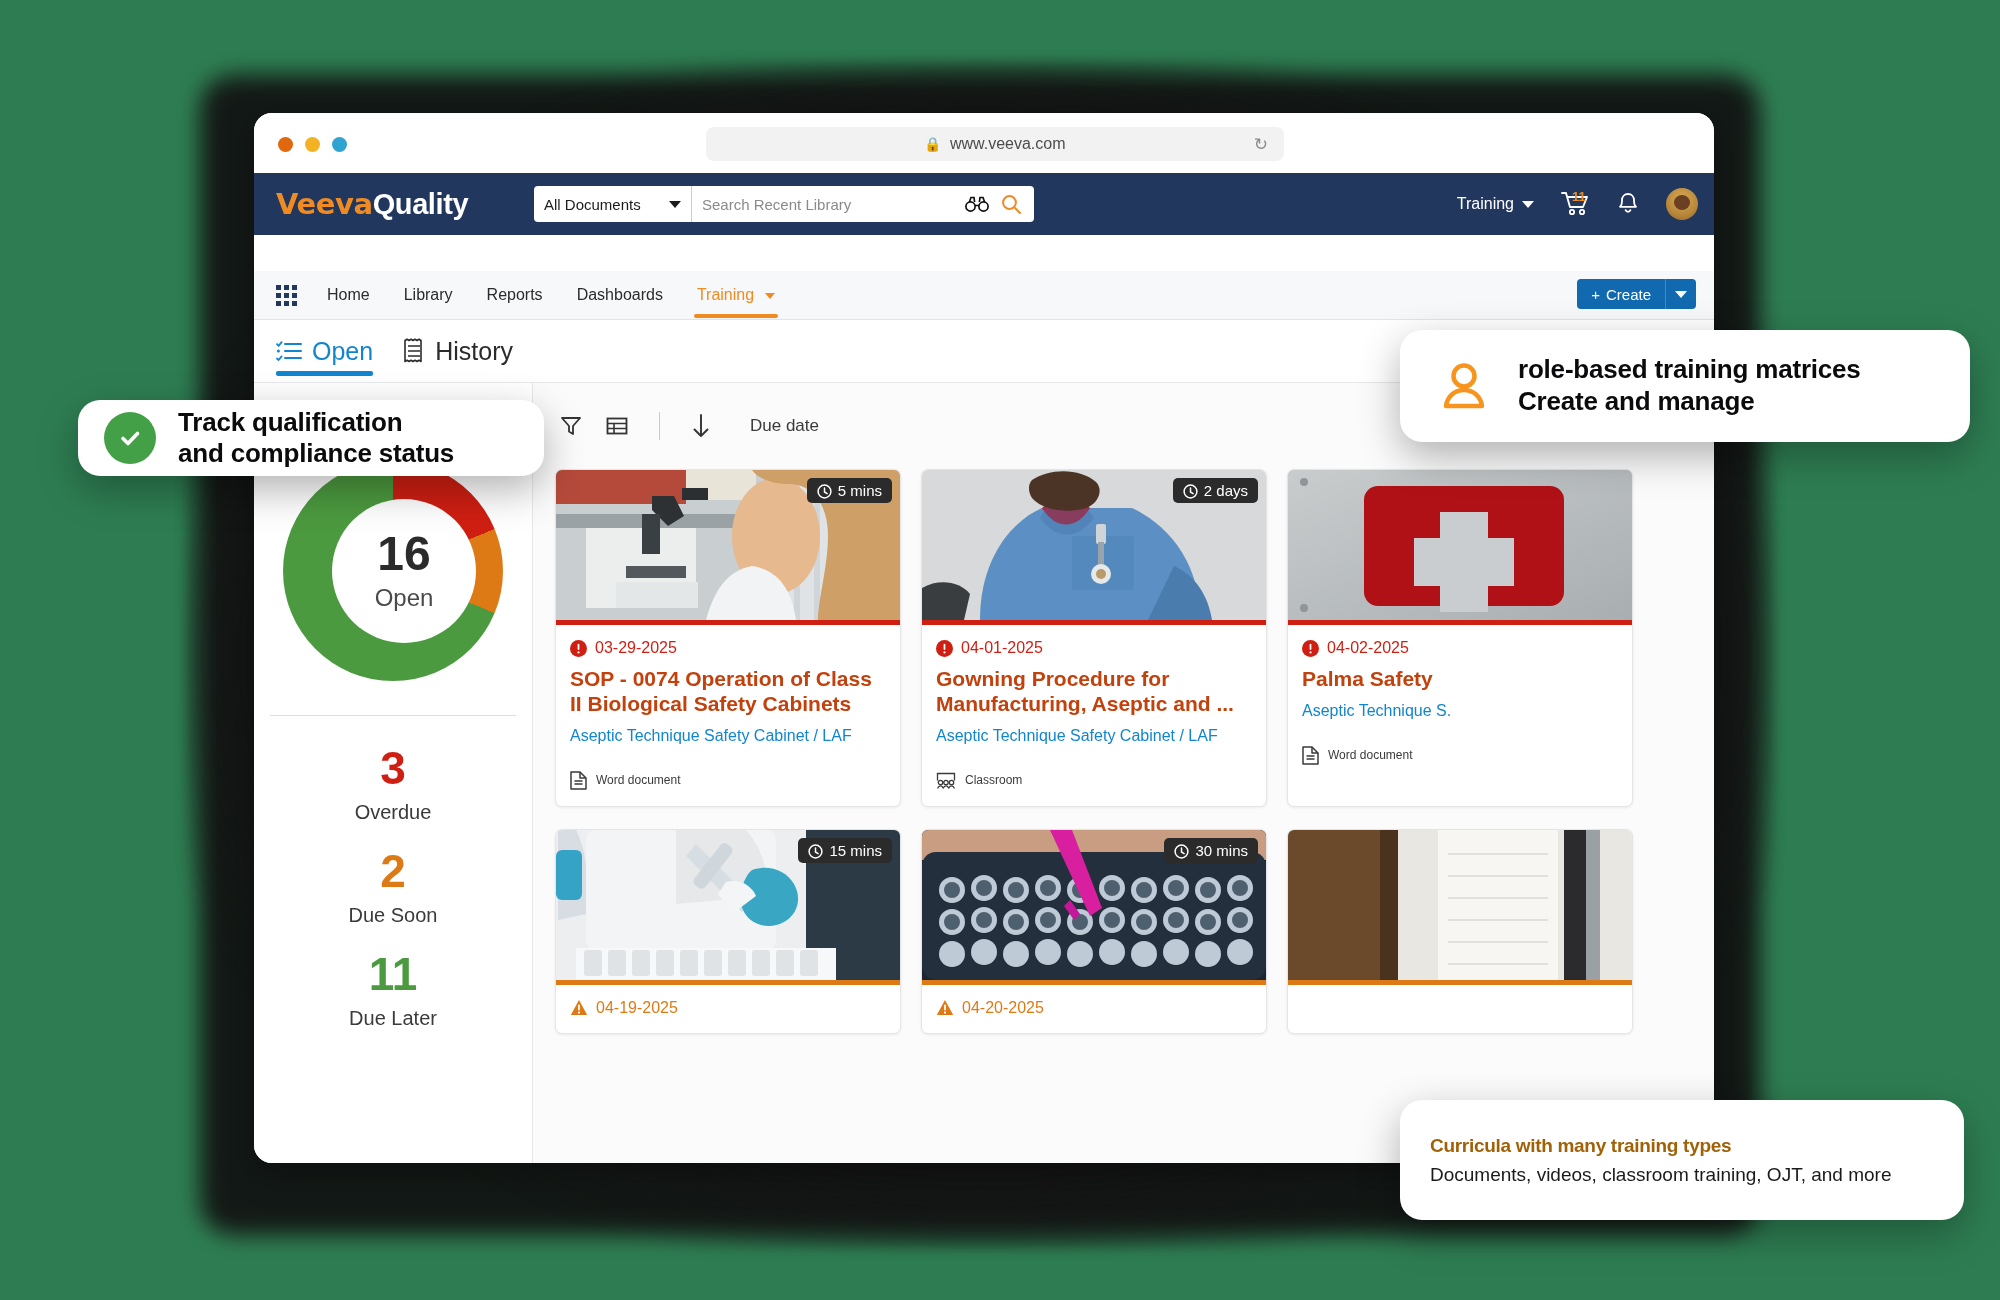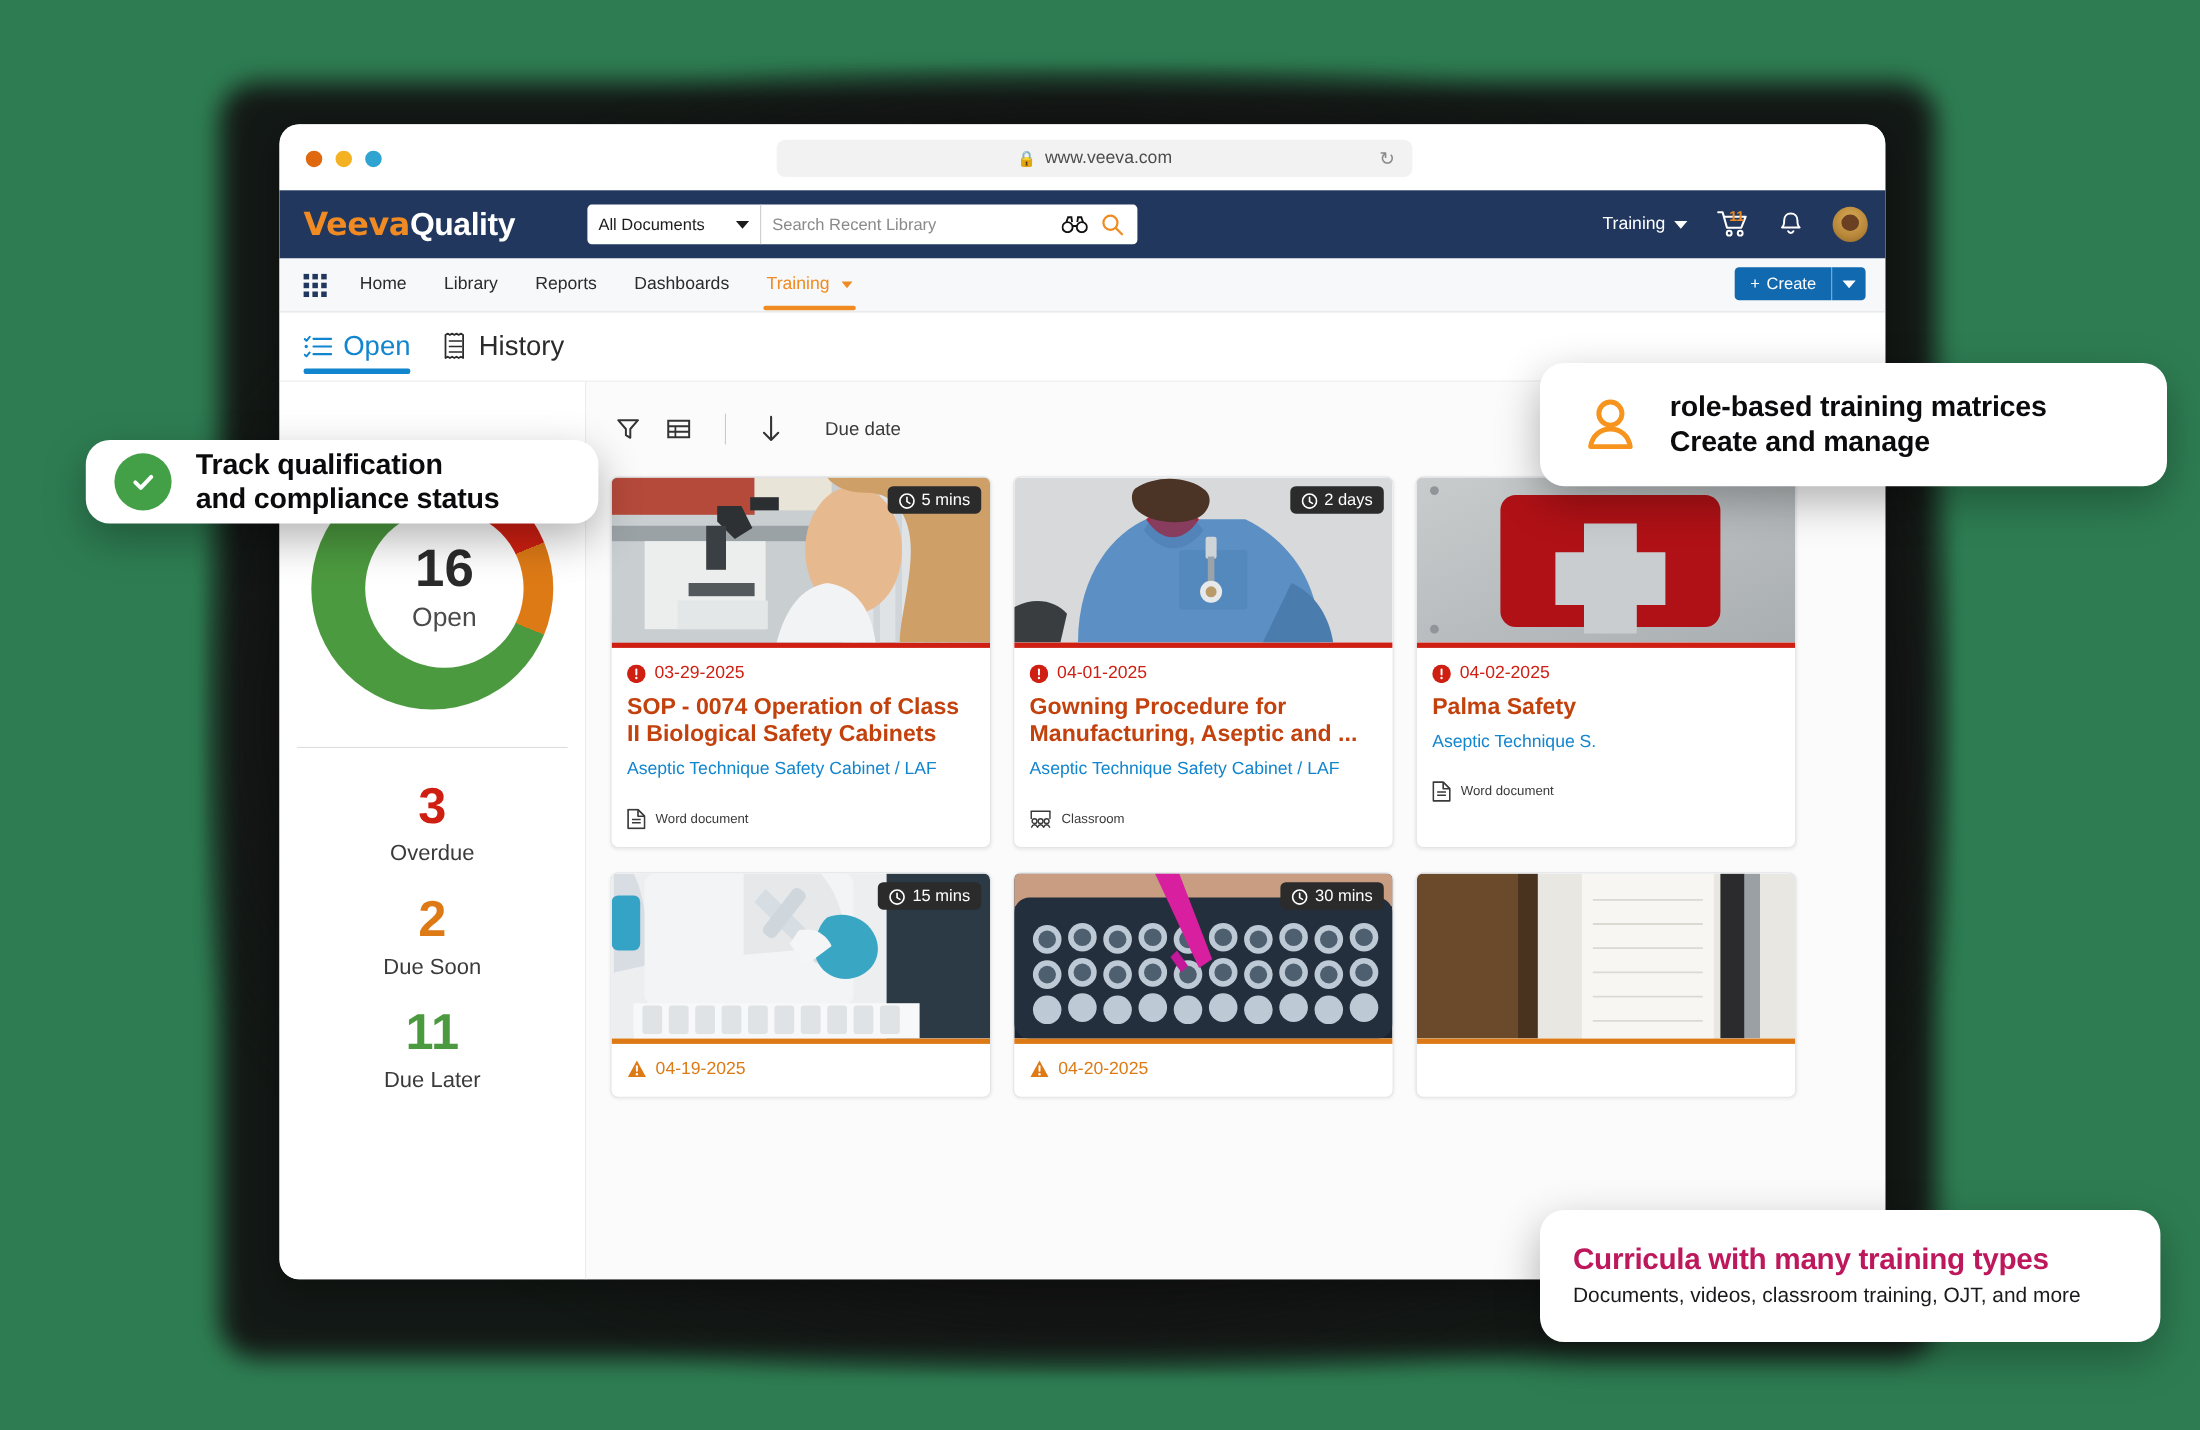--- a/index.html
+++ b/index.html
@@ -82,21 +82,21 @@
     position:relative;overflow:hidden;
   }
   .avatar:after{
     content:"";position:absolute;left:8px;top:7px;width:16px;height:15px;border-radius:50%;
     background:#6a3f22;
   }
 
   
   .subnav{
     height:48px;background:#f7f8f9;border-bottom:1px solid #e2e4e6;
-    display:flex;align-items:center;position:relative;
+    display:flex;align-items:center;position:relative;margin-top:36px;
   }
   .griddots{margin-left:22px;display:grid;grid-template-columns:repeat(3,5px);gap:3px;}
   .griddots i{width:5px;height:5px;background:#21375e;display:block;}
   .navlinks{display:flex;gap:34px;margin-left:30px;}
   .navlinks a{font-size:16px;color:#2b2b2b;text-decoration:none;position:relative;padding:14px 0;}
   .navlinks a.active{color:#ef8b22;}
   .navlinks a.active:after{
     content:"";position:absolute;left:-3px;right:-3px;bottom:0;height:4px;background:#ef8b22;border-radius:2px;
   }
   .createbtn{
@@ -174,21 +174,21 @@
   .callout{
     position:absolute;background:#fff;border-radius:22px;
     box-shadow:0 14px 40px rgba(0,0,0,.3);display:flex;align-items:center;
   }
   .callout .ctext{font-weight:bold;color:#0b0b0d;letter-spacing:-.2px;}
   #callout-left{left:78px;top:400px;width:440px;height:76px;padding:0 0 0 26px;gap:22px;}
   #callout-left .ctext{font-size:26px;line-height:1.2;}
   #callout-right{left:1400px;top:330px;width:534px;height:112px;padding:0 0 0 36px;gap:26px;}
   #callout-right .ctext{font-size:26px;line-height:1.22;}
   #callout-bottom{left:1400px;top:1100px;width:534px;height:120px;padding:0 0 0 30px;flex-direction:column;align-items:flex-start;justify-content:center;}
-  #callout-bottom .t1{font-size:27px;font-weight:bold;color:#be185d;letter-spacing:-.3px;}
+  #callout-bottom .t1{font-size:19px;font-weight:bold;color:#a16207;letter-spacing:-.3px;}
   #callout-bottom .t2{font-size:19px;color:#1a1a1d;margin-top:7px;}
   .check{
     width:52px;height:52px;border-radius:50%;background:#43a047;
     display:flex;align-items:center;justify-content:center;flex-shrink:0;
   }
 </style>
 </head>
 <body>
 
 <div id="bg"></div>

